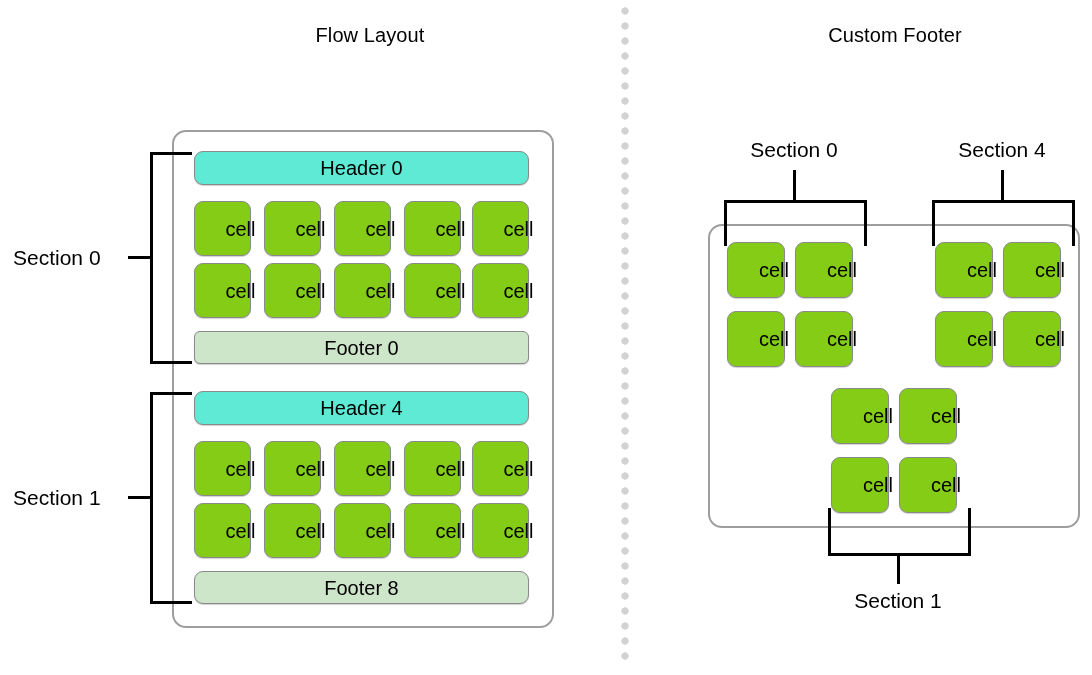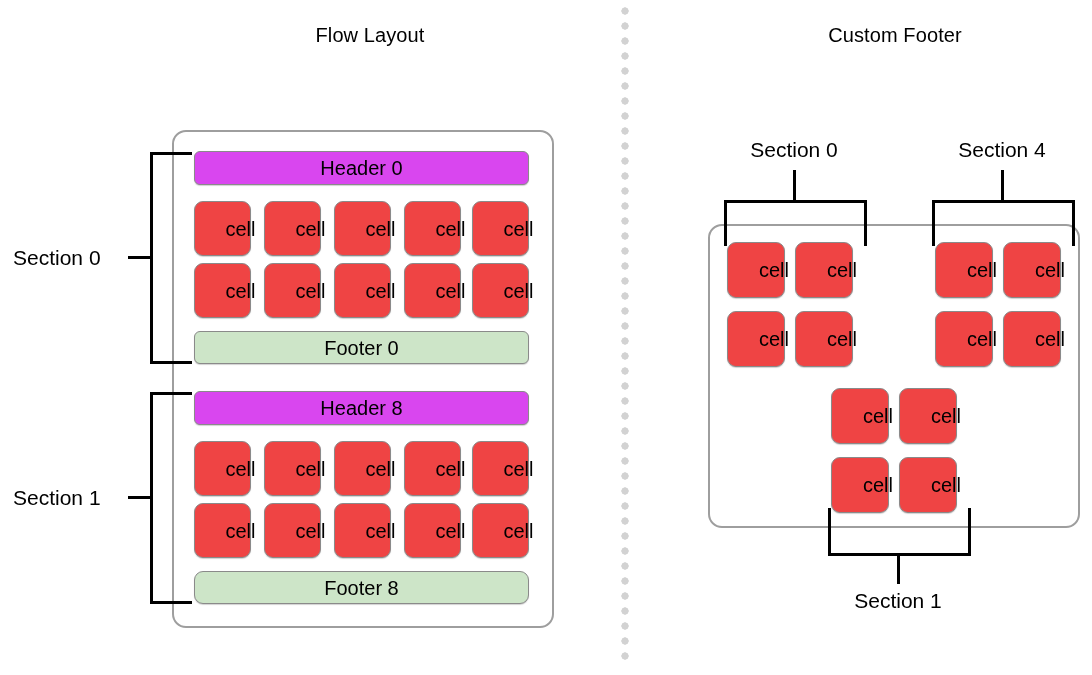--- a/index.html
+++ b/index.html
@@ -56,22 +56,22 @@
     border: 1.5px solid #8a8a8a;
     border-radius: 9px;
     display: flex;
     align-items: center;
     justify-content: center;
     font-size: 20px;
     line-height: 1;
     color: #000;
     box-shadow: 0 1px 1px rgba(0,0,0,0.18);
   }
-  .cell   { background: #ef4444; padding-left: 36px; }
-  .header { background: #d946ef; border-radius: 6px; }
+  .cell   { background: #84cc16; padding-left: 36px; }
+  .header { background: #5eead4; }
   .footer { background: #cde5c8; }
 
   
   .bracket-v {
     position: absolute;
     width: 3px;
     background: #000;
   }
   .bracket-h {
     position: absolute;
@@ -135,21 +135,21 @@
 <div class="blk cell" style="left:472px; top:201px; width:57px; height:55px;">cell</div>
 
 <div class="blk cell" style="left:194px; top:263px; width:57px; height:55px;">cell</div>
 <div class="blk cell" style="left:264px; top:263px; width:57px; height:55px;">cell</div>
 <div class="blk cell" style="left:334px; top:263px; width:57px; height:55px;">cell</div>
 <div class="blk cell" style="left:404px; top:263px; width:57px; height:55px;">cell</div>
 <div class="blk cell" style="left:472px; top:263px; width:57px; height:55px;">cell</div>
 
 <div class="blk footer" style="left:194px; top:331px; width:335px; height:33px;border-radius:6px;">Footer 0</div>
 
-<div class="blk header" style="left:194px; top:391px; width:335px; height:34px;">Header 8</div>
+<div class="blk header" style="left:194px; top:391px; width:335px; height:34px;">Header 4</div>
 
 <div class="blk cell" style="left:194px; top:441px; width:57px; height:55px;">cell</div>
 <div class="blk cell" style="left:264px; top:441px; width:57px; height:55px;">cell</div>
 <div class="blk cell" style="left:334px; top:441px; width:57px; height:55px;">cell</div>
 <div class="blk cell" style="left:404px; top:441px; width:57px; height:55px;">cell</div>
 <div class="blk cell" style="left:472px; top:441px; width:57px; height:55px;">cell</div>
 
 <div class="blk cell" style="left:194px; top:503px; width:57px; height:55px;">cell</div>
 <div class="blk cell" style="left:264px; top:503px; width:57px; height:55px;">cell</div>
 <div class="blk cell" style="left:334px; top:503px; width:57px; height:55px;">cell</div>

